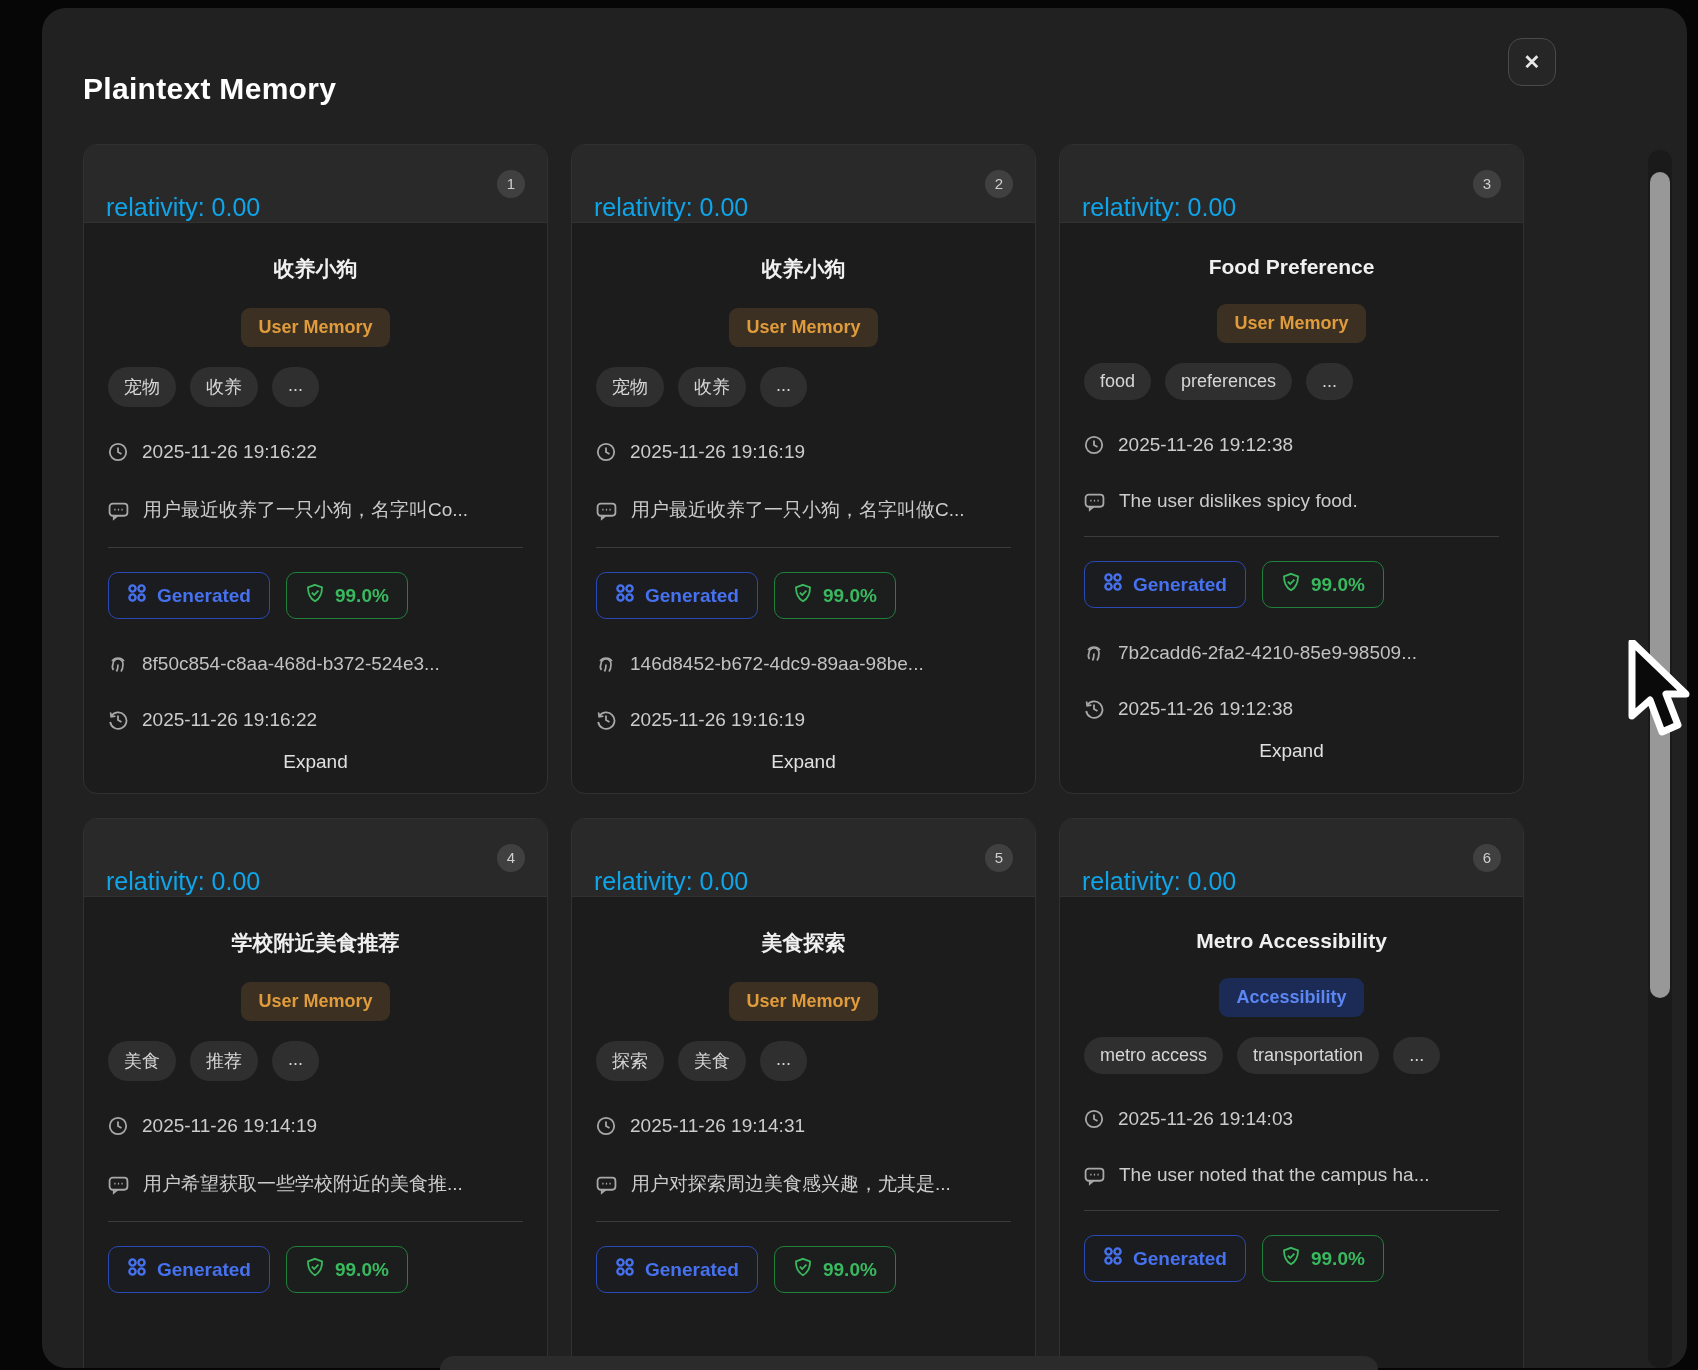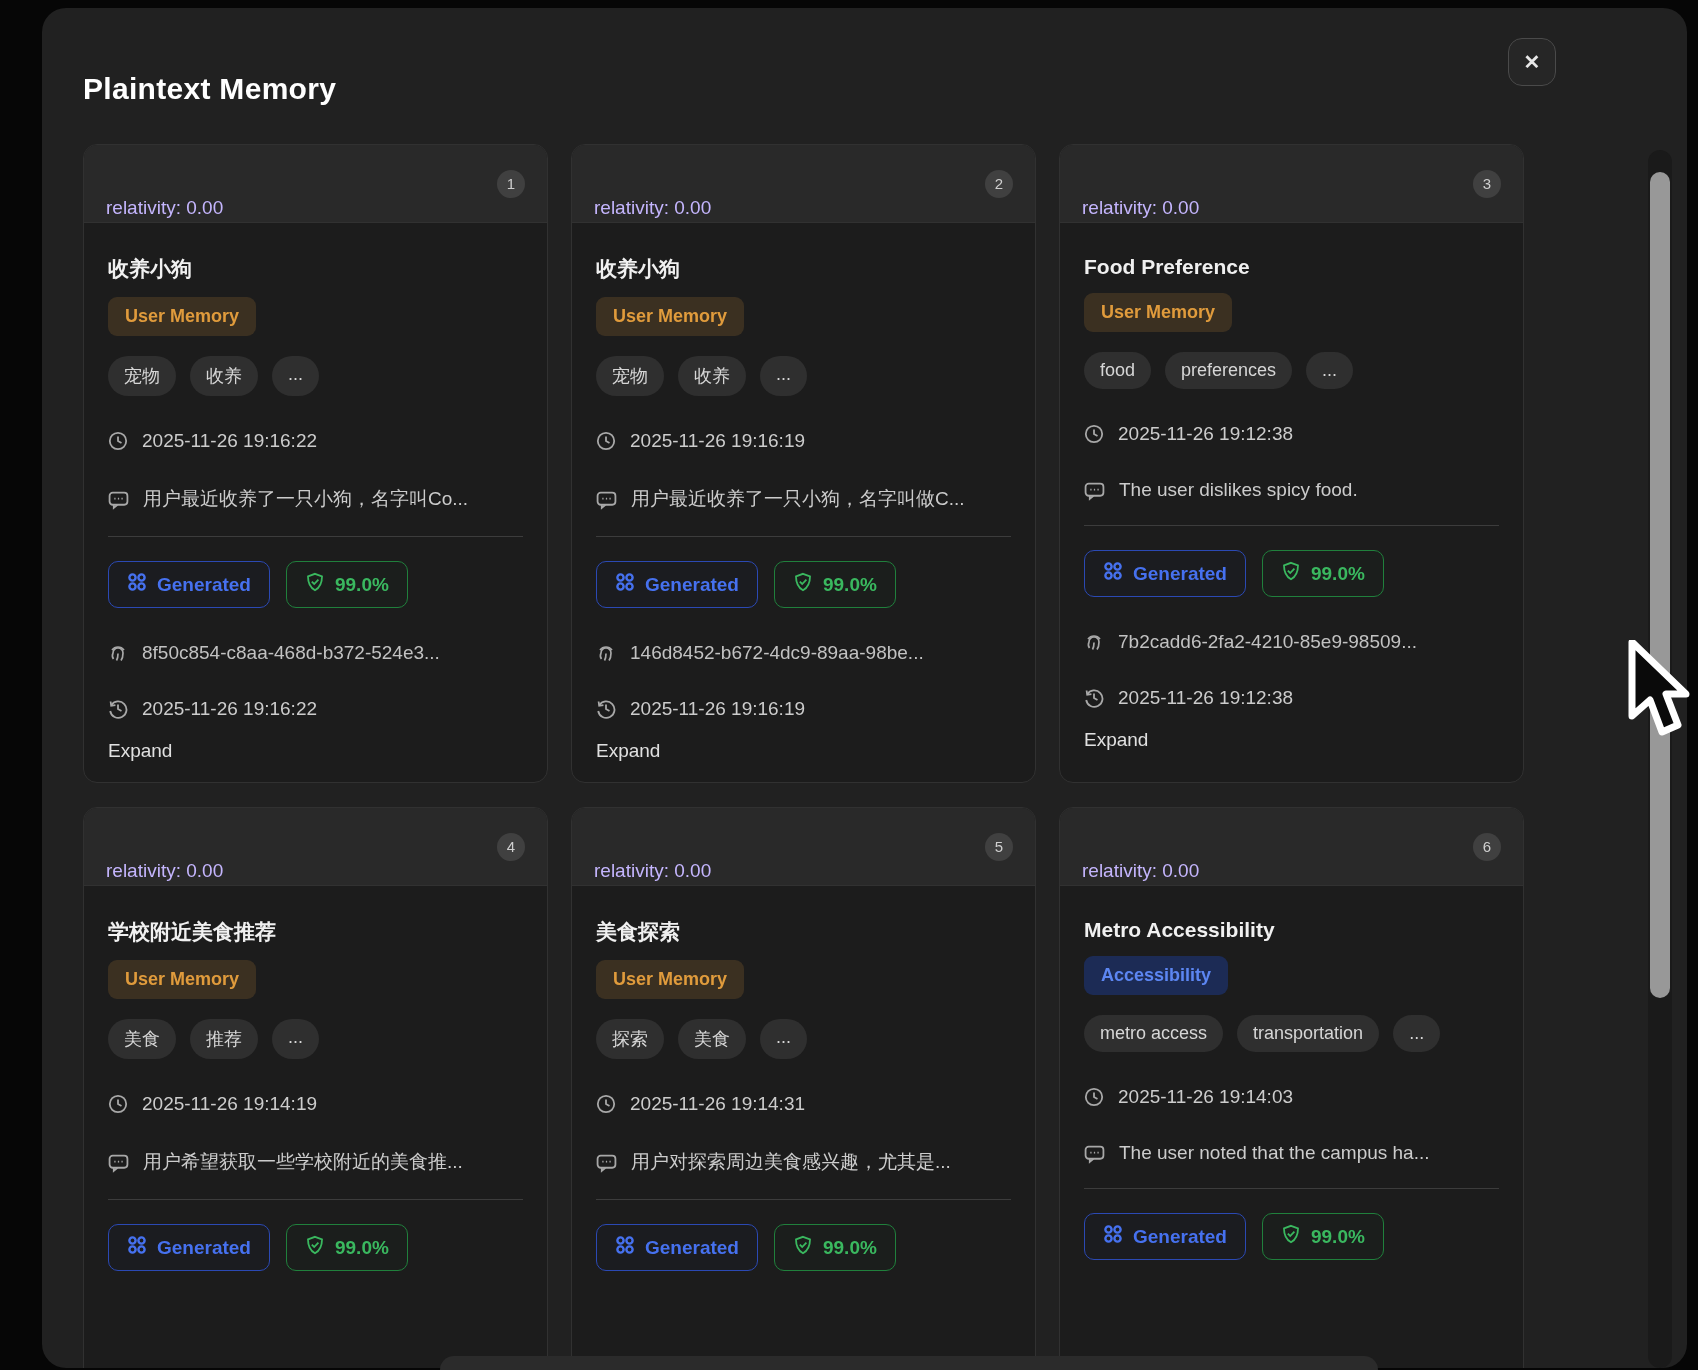--- a/index.html
+++ b/index.html
@@ -18,28 +18,28 @@
                align-items:center; justify-content:center; cursor:pointer; }
 
   .grid { position:absolute; left:41px; top:136px; width:1441px;
           display:grid; grid-template-columns:465px 465px 465px; column-gap:23px; row-gap:24px; }
 
   .card { background:#1c1c1c; border:1px solid #313131; border-radius:14px; overflow:hidden; }
   .card.row2 { min-height:660px; }
 
   .card-header { background:#292929; border-bottom:1px solid #313131; height:78px;
                  display:flex; align-items:center; justify-content:space-between; padding:0 22px; }
-  .relativity { color:#c4b5fd; font-size:19px;margin-top:48px; }
+  .relativity { color:#0ea5e9; font-size:25px;margin-top:48px; }
   .num-badge { width:28px; height:28px; border-radius:50%; background:#404040; color:#cfcfcf;
                font-size:15px; display:flex; align-items:center; justify-content:center; }
 
-  .card-body { padding:22px 24px 20px 24px; }
+  .card-body { padding:22px 24px 20px 24px;text-align:center; }
   .card-title { color:#f0f0f0; font-size:21px; font-weight:bold; margin-top:10px; }
 
-  .type-badge { display:inline-block; margin-top:14px; padding:9px 17px; border-radius:9px;
+  .type-badge { display:inline-block; margin-top:25px; padding:9px 17px; border-radius:9px;
                 font-size:18px; font-weight:bold; }
   .type-orange { background:rgba(224,155,60,0.16); color:#e09b3c; }
   .type-blue   { background:#1c2b55; color:#5c86f2; }
 
   .tag-row { display:flex; gap:14px; margin-top:20px; }
   .tag { background:#2f2f2f; color:#d6d6d6; font-size:18px; padding:8px 16px; border-radius:20px; }
 
   .info-row { display:flex; align-items:center; gap:14px; margin-top:34px;
               color:#cccccc; font-size:19px; white-space:nowrap; }
   .info-row .ic { flex:0 0 auto; color:#a8a8a8; display:flex; }

